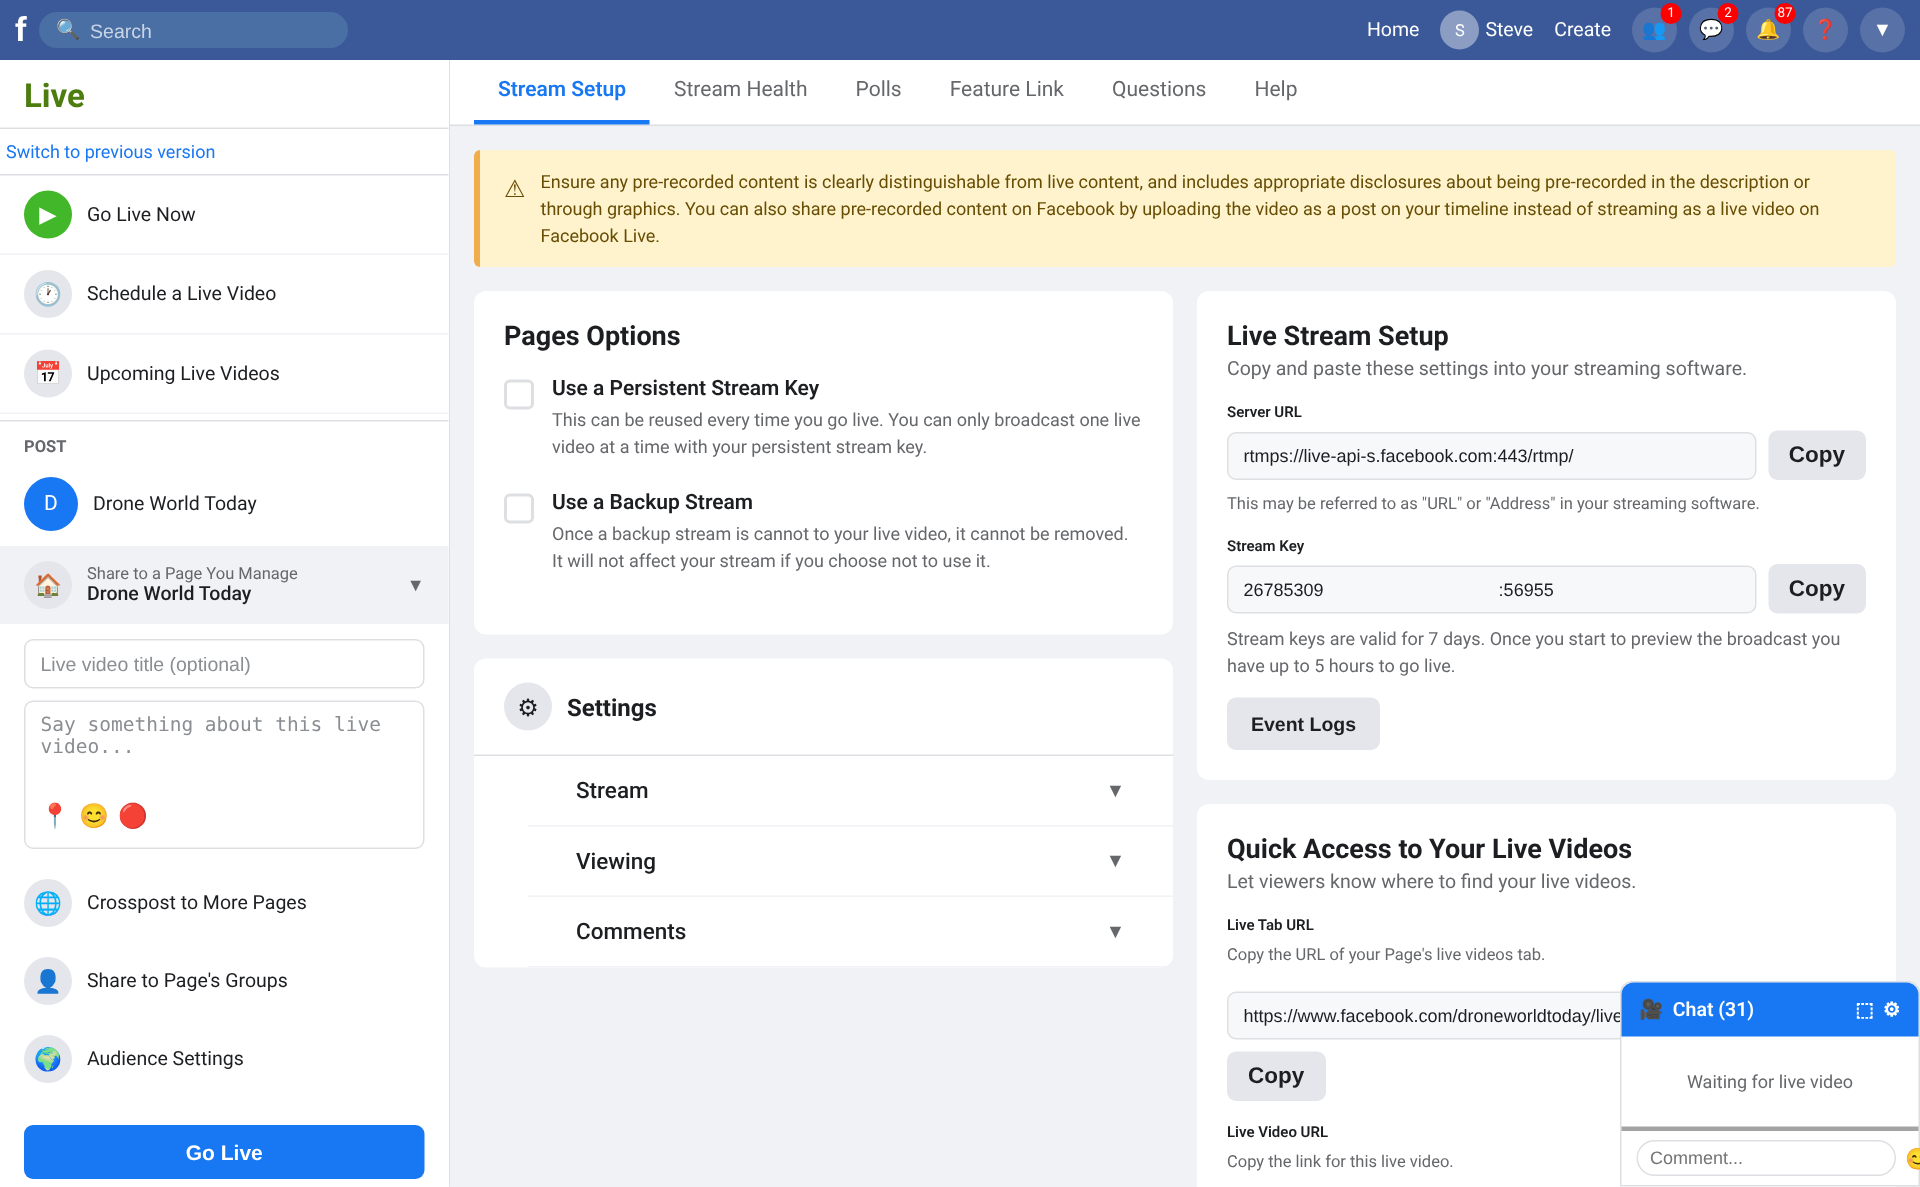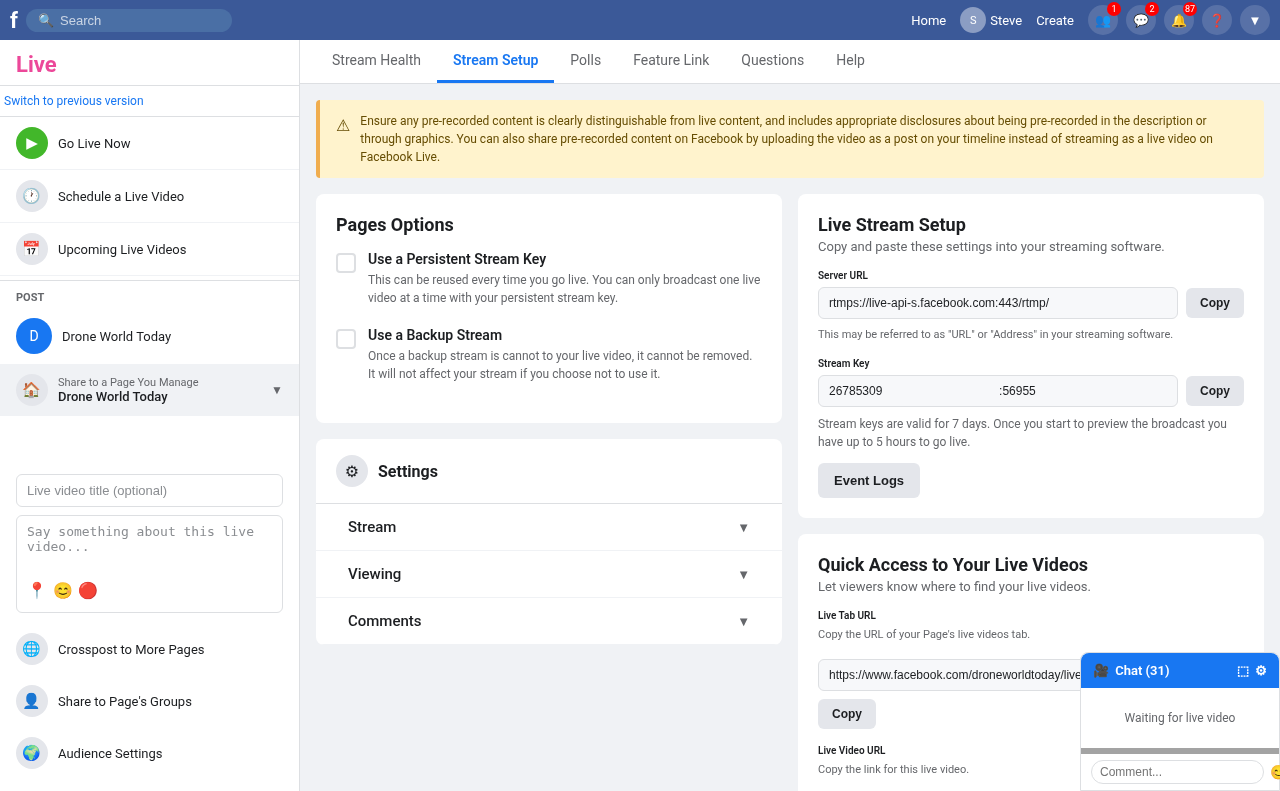--- a/index.html
+++ b/index.html
@@ -16,40 +16,40 @@
     .nav-badge { position: absolute; top: -3px; right: -3px; background: red; color: white; border-radius: 50%; font-size: 9px; width: 14px; height: 14px; display: flex; align-items: center; justify-content: center; }
     .nav-user { display: flex; align-items: center; gap: 4px; color: white; font-size: 13px; cursor: pointer; }
     .nav-user-avatar { width: 26px; height: 26px; border-radius: 50%; background: #8b9dc3; display: flex; align-items: center; justify-content: center; font-size: 11px; color: white; }
     .nav-link { color: white; font-size: 13px; cursor: pointer; padding: 0 6px; }
 
     
     .app-container { display: flex; margin-top: 40px; height: calc(100vh - 40px); }
 
     
     .sidebar { width: 300px; min-width: 300px; background: white; border-right: 1px solid #dddfe2; overflow-y: auto; display: flex; flex-direction: column; }
-    .live-header { padding: 12px 16px 8px; font-size: 22px; font-weight: bold; color: #ec4899; border-bottom: 1px solid #dddfe2; }
+    .live-header { padding: 12px 16px 8px; font-size: 22px; font-weight: bold; color: #4d7c0f; border-bottom: 1px solid #dddfe2; }
     .switch-prev { padding: 8px 4px; font-size: 12px; color: #1877f2; cursor: pointer; border-bottom: 1px solid #dddfe2; }
 
     .sidebar-item { display: flex; align-items: center; gap: 10px; padding: 10px 16px; cursor: pointer; border-bottom: 1px solid #f0f2f5; }
     .sidebar-item-icon { width: 32px; height: 32px; border-radius: 50%; display: flex; align-items: center; justify-content: center; font-size: 15px; flex-shrink: 0; }
     .icon-green { background: #42b72a; color: white; }
     .icon-gray { background: #e4e6eb; color: #65676b; }
     .sidebar-item-label { font-size: 13px; color: #1c1e21; }
 
     .post-section { border-top: 1px solid #dddfe2; margin-top: 4px; }
     .post-label { padding: 10px 16px 4px; font-size: 11px; font-weight: bold; color: #65676b; text-transform: uppercase; }
 
     .page-item { display: flex; align-items: center; gap: 10px; padding: 10px 16px; cursor: pointer; }
     .page-avatar { width: 36px; height: 36px; border-radius: 50%; background: #1877f2; display: flex; align-items: center; justify-content: center; color: white; font-size: 14px; flex-shrink: 0; }
 
     .dropdown-item { display: flex; align-items: center; gap: 10px; padding: 10px 16px; cursor: pointer; background: #f0f2f5; }
     .dropdown-arrow { margin-left: auto; font-size: 12px; color: #65676b; }
 
     .post-input-area { padding: 10px 16px; }
-    .post-title-input { width: 100%; border: 1px solid #dddfe2; border-radius: 6px; padding: 8px 10px; font-size: 13px; color: #15803d; outline: none; margin-bottom: 8px; margin-top: 48px; }
+    .post-title-input { width: 100%; border: 1px solid #dddfe2; border-radius: 6px; padding: 8px 10px; font-size: 13px; color: #15803d; outline: none; margin-bottom: 8px; }
     .post-title-input::placeholder { color: #8a8d91; }
     .post-body { border: 1px solid #dddfe2; border-radius: 6px; min-height: 65px; padding: 8px 10px; position: relative; }
     .post-body textarea { width: 100%; border: none; outline: none; resize: none; font-size: 13px; color: #1c1e21; min-height: 50px; background: transparent; }
     .post-body textarea::placeholder { color: #8a8d91; }
     .post-actions { display: flex; align-items: center; gap: 6px; padding: 4px 0; }
     .post-action-icon { font-size: 16px; cursor: pointer; color: #65676b; }
 
     .sidebar-extra { padding: 0 0 8px; }
     .sidebar-extra-item { display: flex; align-items: center; gap: 10px; padding: 10px 16px; cursor: pointer; }
     .sidebar-extra-icon { width: 32px; height: 32px; border-radius: 50%; background: #e4e6eb; display: flex; align-items: center; justify-content: center; font-size: 15px; }
@@ -80,48 +80,48 @@
     .option-row { display: flex; align-items: flex-start; gap: 12px; margin-bottom: 20px; }
     .option-checkbox { width: 20px; height: 20px; border: 2px solid #dddfe2; border-radius: 4px; flex-shrink: 0; margin-top: 2px; display: flex; align-items: center; justify-content: center; cursor: pointer; }
     .option-text h4 { font-size: 14px; font-weight: 600; margin-bottom: 4px; }
     .option-text p { font-size: 12px; color: #65676b; line-height: 1.5; }
 
     
     .settings-card { background: white; border-radius: 8px; overflow: hidden; margin-bottom: 16px; }
     .settings-header { display: flex; align-items: center; gap: 10px; padding: 16px 20px; border-bottom: 1px solid #dddfe2; }
     .settings-gear { width: 32px; height: 32px; background: #e4e6eb; border-radius: 50%; display: flex; align-items: center; justify-content: center; font-size: 16px; }
     .settings-title { font-size: 16px; font-weight: 700; }
-    .settings-row { display: flex; align-items: center; justify-content: space-between; padding: 14px 32px; border-bottom: 1px solid #f0f2f5; cursor: pointer; }
+    .settings-row { display: flex; align-items: center; justify-content: space-between; padding: 14px 32px; border-bottom: 1px solid #f0f2f5; cursor: pointer; margin-left: 36px; }
     .settings-row-label { font-size: 15px; font-weight: 500; }
     .settings-chevron { color: #65676b; }
 
     
     .stream-setup-card { background: white; border-radius: 8px; padding: 20px; margin-bottom: 16px; }
     .stream-setup-title { font-size: 18px; font-weight: 700; margin-bottom: 4px; }
     .stream-setup-subtitle { font-size: 13px; color: #65676b; margin-bottom: 16px; }
 
     .field-label { font-size: 10px; font-weight: 600; margin-bottom: 6px; color: #1c1e21; }
     .url-field-row { display: flex; align-items: center; gap: 8px; margin-bottom: 8px; }
     .url-input { flex: 1; border: 1px solid #dddfe2; border-radius: 6px; padding: 8px 10px; font-size: 12px; color: #1c1e21; background: #f7f8fa; outline: none; }
-    .copy-btn { background: #e4e6eb; border: none; border-radius: 6px; padding: 8px 14px; font-size: 12px; font-weight: 600; cursor: pointer; color: #1c1e21; white-space: nowrap; }
+    .copy-btn { background: #e4e6eb; border: none; border-radius: 6px; padding: 8px 14px; font-size: 15px; font-weight: 600; cursor: pointer; color: #1c1e21; white-space: nowrap; }
     .field-hint { font-size: 11px; color: #65676b; margin-bottom: 16px; line-height: 1.4; }
 
     .event-logs-btn { background: #e4e6eb; border: none; border-radius: 6px; padding: 10px 16px; font-size: 13px; font-weight: 600; cursor: pointer; color: #1c1e21; }
     .stream-keys-hint { font-size: 12px; color: #65676b; margin-bottom: 12px; line-height: 1.5; }
 
     
     .quick-access-card { background: white; border-radius: 8px; padding: 20px; margin-bottom: 16px; }
     .quick-access-title { font-size: 18px; font-weight: 700; margin-bottom: 4px; }
     .quick-access-subtitle { font-size: 13px; color: #65676b; margin-bottom: 16px; }
 
     
     .chat-panel { position: fixed; bottom: 0; right: 0; width: 200px; background: white; border: 1px solid #dddfe2; border-radius: 8px 8px 0 0; z-index: 50; }
     .chat-header { background: #1877f2; color: white; padding: 10px 12px; border-radius: 8px 8px 0 0; display: flex; align-items: center; gap: 6px; font-size: 13px; font-weight: 600; }
     .chat-content { padding: 10px; font-size: 12px; color: #65676b; text-align: center; min-height: 60px; display: flex; align-items: center; justify-content: center; }
-    .chat-footer { padding: 6px 10px; border-top: 6px solid #a3a3a3; display: flex; gap: 6px; align-items: center; }
+    .chat-footer { padding: 6px 10px; border-top: 3px solid #a3a3a3; display: flex; gap: 6px; align-items: center; }
     .chat-input { flex: 1; border: 1px solid #dddfe2; border-radius: 12px; padding: 4px 8px; font-size: 12px; outline: none; }
     .chat-icon-btn { font-size: 14px; cursor: pointer; color: #65676b; }
   </style>
 </head>
 <body>
 
 <nav class="top-nav">
   <span class="nav-logo">f</span>
   <div class="nav-search">
     <span>🔍</span>
@@ -213,22 +213,22 @@
         <span>Audience Settings</span>
       </div>
     </div>
 
     <button class="go-live-btn">Go Live</button>
   </aside>
 
   <main class="main-content">
 
     <div class="tabs-bar">
+      <div class="tab active">Stream Setup</div>
       <div class="tab">Stream Health</div>
-      <div class="tab active">Stream Setup</div>
       <div class="tab">Polls</div>
       <div class="tab">Feature Link</div>
       <div class="tab">Questions</div>
       <div class="tab">Help</div>
     </div>
 
     <div class="alert-box">
       <span class="alert-icon">⚠</span>
       <span>Ensure any pre-recorded content is clearly distinguishable from live content, and includes appropriate disclosures about being pre-recorded in the description or through graphics. You can also share pre-recorded content on Facebook by uploading the video as a post on your timeline instead of streaming as a live video on Facebook Live.</span>
     </div>

